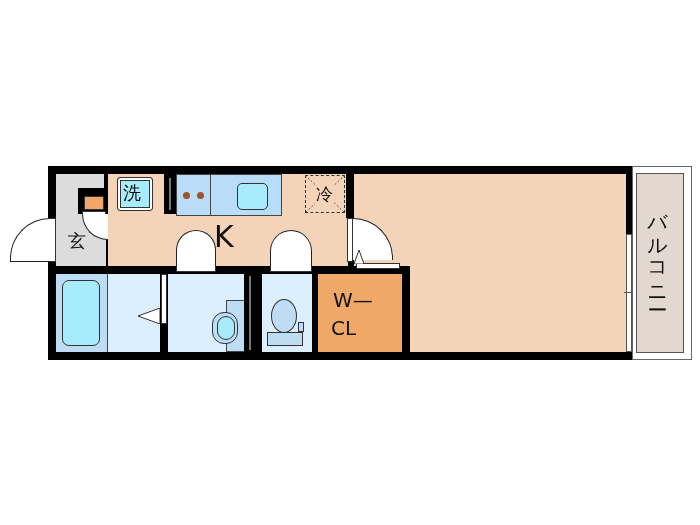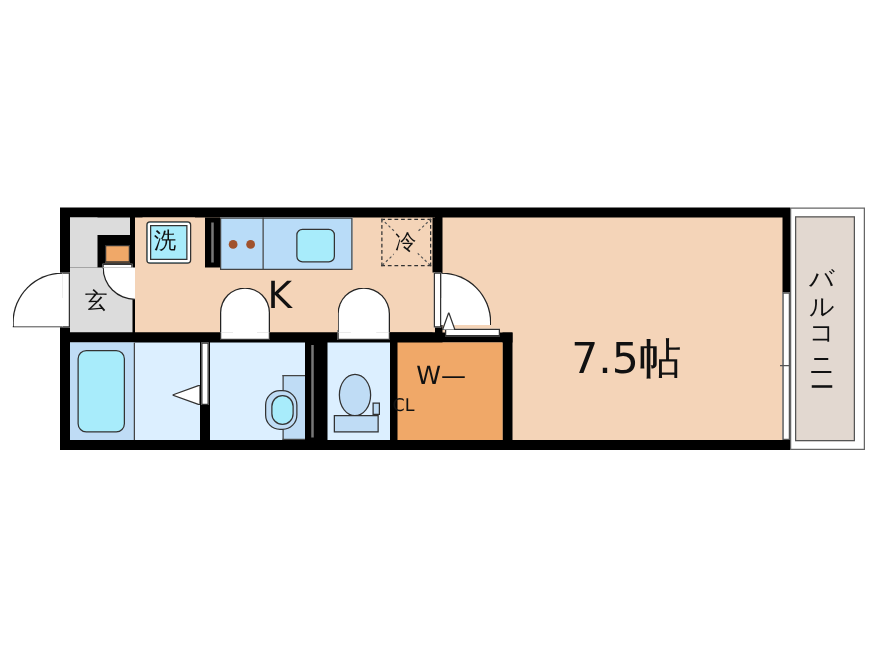--- a/index.html
+++ b/index.html
@@ -54,21 +54,20 @@
       <line x1="40" y1="0" x2="0" y2="38" stroke="#555" stroke-width="1" stroke-dasharray="2,2"></line>
     </svg>
   <div class="lbl" style="left:315px;top:185px;font-size:17px;background:#f4d4b8;padding:1px;">冷</div>
 
   <div class="lbl" style="left:214px;top:222px;font-size:30px;">K</div>
 
   <div class="abs wall" style="left:346px;top:174px;width:8px;height:44px;"></div>
   <div class="abs" style="left:347px;top:218px;width:6px;height:44px;background:#fff;border:1px solid #333;"></div>
 
   <div class="abs floor-wood" style="left:354px;top:174px;width:272px;height:178px;"></div>
-  <div class="lbl" style="left:457px;top:270px;font-size:34px;">7.5帖</div>
 
   <div class="door-arc" style="left:353px;top:218px;width:40px;height:42px;border-radius:0 42px 0 0;border-left:none;border-bottom:none;"></div>
 
   <div class="abs wall" style="left:56px;top:266px;width:290px;height:8px;"></div>
 
   <div class="abs" style="left:176px;top:264px;width:40px;height:8px;background:#fff;border:1px solid #333;"></div>
   <div class="door-arc" style="left:176px;top:230px;width:40px;height:36px;border-radius:40px 40px 0 0;border-bottom:none;"></div>
 
   <div class="abs" style="left:270px;top:264px;width:42px;height:8px;background:#fff;border:1px solid #333;"></div>
   <div class="door-arc" style="left:270px;top:230px;width:42px;height:36px;border-radius:42px 42px 0 0;border-bottom:none;"></div>
@@ -95,21 +94,21 @@
   <div class="abs" style="left:271px;top:299px;width:26px;height:34px;background:#bfdcf5;border:1.5px solid #333;border-radius:50%;"></div>
   <div class="abs" style="left:267px;top:332px;width:36px;height:14px;background:#bfdcf5;border:1.5px solid #333;"></div>
   <div class="abs" style="left:298px;top:322px;width:6px;height:10px;background:#bfdcf5;border:1px solid #333;"></div>
 
   <div class="abs wall" style="left:312px;top:270px;width:6px;height:82px;"></div>
 
   <div class="abs wall" style="left:312px;top:266px;width:98px;height:8px;"></div>
   <div class="abs wall" style="left:402px;top:266px;width:8px;height:86px;"></div>
   <div class="abs" style="left:318px;top:274px;width:84px;height:78px;background:#f0a868;"></div>
   <div class="lbl" style="left:333px;top:290px;font-size:20px;">W—</div>
-  <div class="lbl" style="left:314px;top:318px;font-size:14px;">CL</div>
+  <div class="lbl" style="left:331px;top:318px;font-size:20px;">CL</div>
 
   <div class="abs" style="left:356px;top:263px;width:44px;height:6px;background:#fff;border:1px solid #333;"></div>
   <svg class="abs" style="left:352px;top:250px;" width="14" height="14">
       <polygon points="7,0 12,14 2,14" fill="#fff" stroke="#333" stroke-width="1"></polygon>
     </svg>
 
   <div class="abs" style="left:626px;top:234px;width:6px;height:118px;background:#fff;border:1px solid #555;"></div>
   <div class="abs" style="left:624px;top:292px;width:10px;height:1px;background:#555;"></div>
 
   <div class="abs" style="left:632px;top:166px;width:60px;height:194px;border:1px solid #666;background:#fff;"></div>

